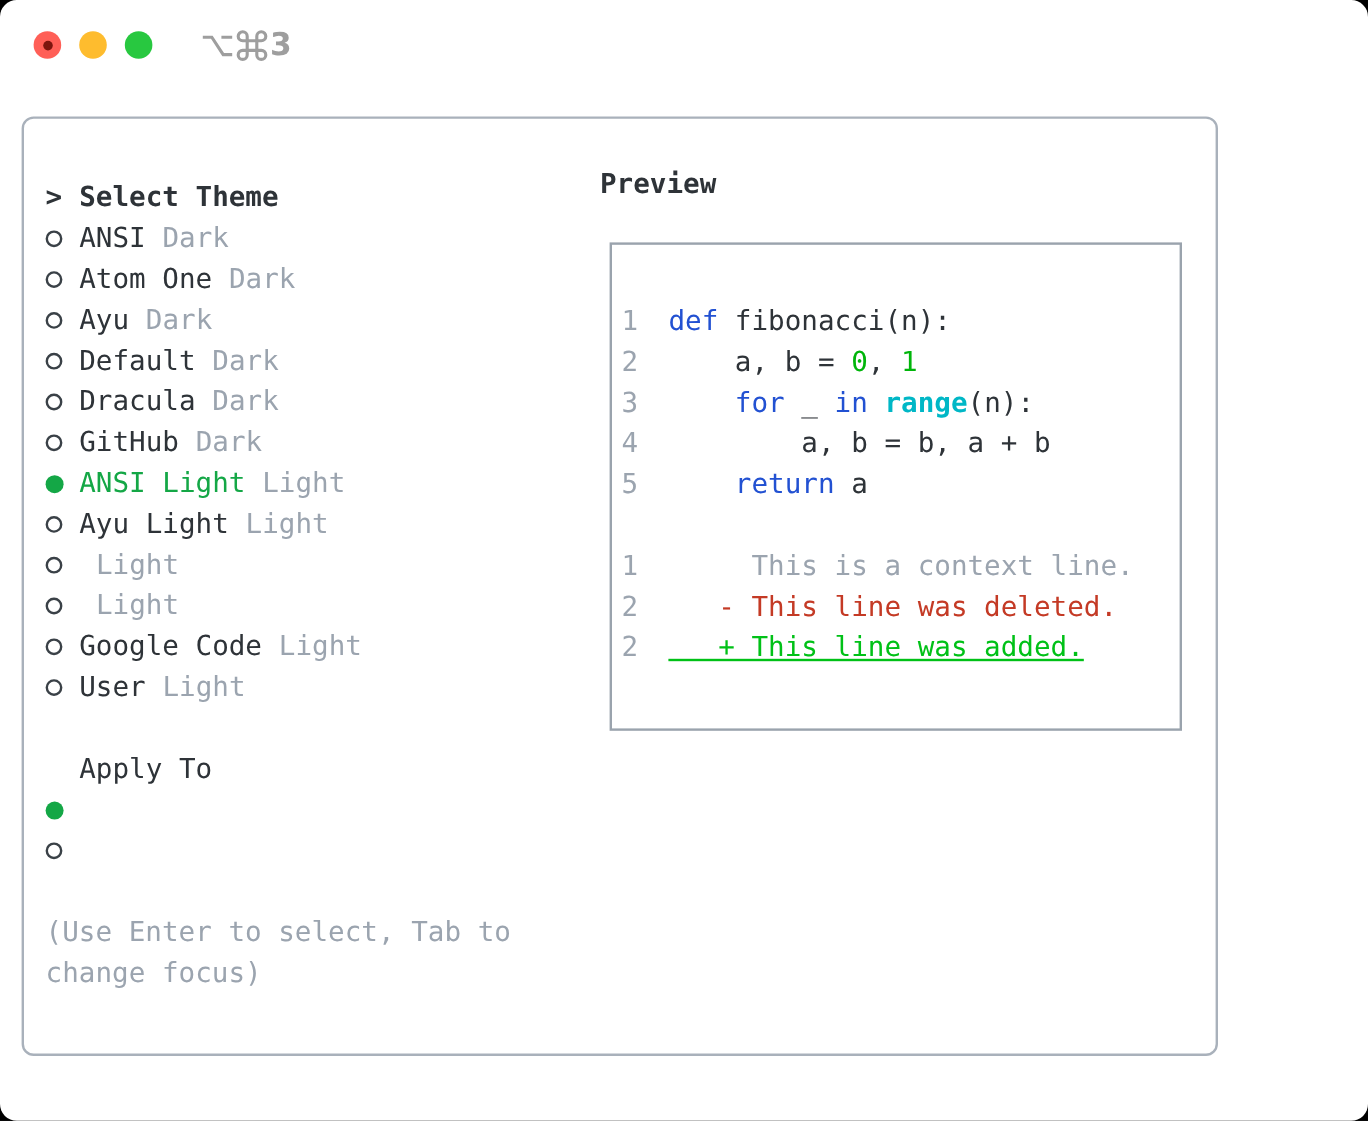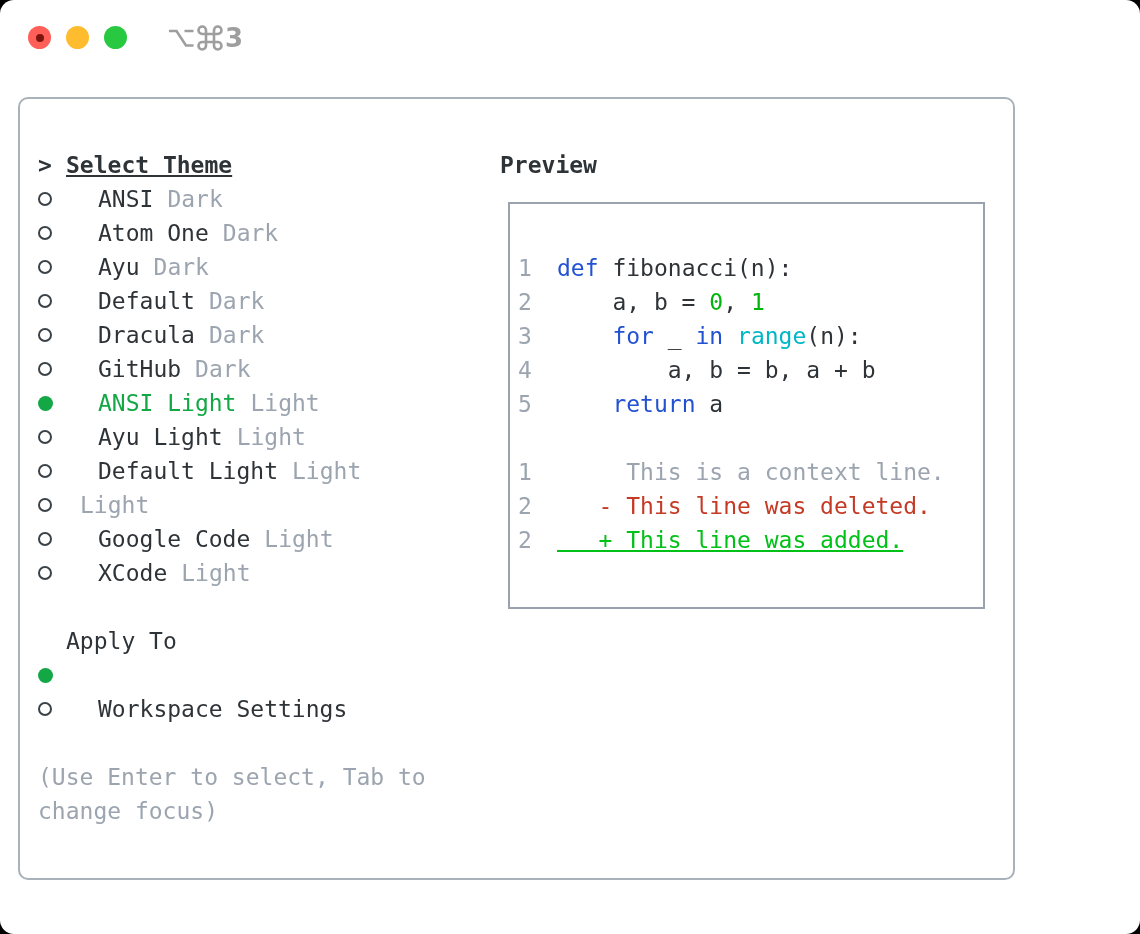--- a/index.html
+++ b/index.html
@@ -38,42 +38,42 @@
   .left-col { position:absolute; left:38px; top:148px; width:430px; }
   .row { height:34px; display:flex; align-items:center; white-space:pre; font-size:23px; }
   .spacer { height:34px; }
   .marker { width:28px; display:flex; align-items:center; flex:none; }
   .prompt { font-weight:bold; color:var(--ink); }
   .radio {
     width:14px; height:14px; border-radius:50%;
     border:2.2px solid #3a4147; background:transparent;
   }
   .radio.on { border:none; width:15px; height:15px; background:var(--ui-green); }
-  .hdr { font-weight:bold; color:var(--ink);text-decoration:underline; }
-  .name { color:var(--ink);margin-left:32px; }
+  .hdr { font-weight:bold; color:var(--ink); }
+  .name { color:var(--ink); }
   .name.sel { color:var(--ui-green); }
   .tag { color:var(--muted); margin-left:14px; }
   .subhdr { color:var(--ink); }
   .hint { color:var(--muted);text-align:right; }
   
   .preview-title {
-    position:absolute; left:500px; top:148px; height:34px;
+    position:absolute; left:500px; top:137px; height:34px;
     display:flex; align-items:center;
     font-size:23px; font-weight:bold; color:var(--ink);
   }
   .preview-box {
     position:absolute; left:508px; top:202px; width:477px; height:407px;
     border:2px solid #9aa3ad; background:#fff;
     padding:47px 0 0 8px; overflow:hidden;
   }
   .crow { height:34px; display:flex; align-items:center; font-size:23px; }
   .ln { width:39px; flex:none; color:var(--muted); }
   .src { white-space:pre; color:var(--ink); }
   .tok-kw { color:var(--code-kw);margin-top:47px; }
-  .tok-builtin { color:var(--code-builtin); }
+  .tok-builtin { color:var(--code-builtin);font-weight:bold; }
   .tok-num { color:var(--code-num); }
   .tok-plain { color:var(--ink);margin-top:12px; }
   .diff-context { color:var(--muted); }
   .diff-deleted { color:var(--diff-del); }
   .diff-added { color:var(--diff-add);text-decoration:underline; }
 </style>
 </head>
 <body>
 
 <div class="window">
@@ -105,33 +105,33 @@
     </div>
     <div id="theme-list">
         <div class="row"><span class="marker"><span class="radio"></span></span><span class="name">ANSI</span><span class="tag">Dark</span></div>
         <div class="row"><span class="marker"><span class="radio"></span></span><span class="name">Atom One</span><span class="tag">Dark</span></div>
         <div class="row"><span class="marker"><span class="radio"></span></span><span class="name">Ayu</span><span class="tag">Dark</span></div>
         <div class="row"><span class="marker"><span class="radio"></span></span><span class="name">Default</span><span class="tag">Dark</span></div>
         <div class="row"><span class="marker"><span class="radio"></span></span><span class="name">Dracula</span><span class="tag">Dark</span></div>
         <div class="row"><span class="marker"><span class="radio"></span></span><span class="name">GitHub</span><span class="tag">Dark</span></div>
         <div class="row"><span class="marker"><span class="radio on"></span></span><span class="name sel">ANSI Light</span><span class="tag">Light</span></div>
         <div class="row"><span class="marker"><span class="radio"></span></span><span class="name">Ayu Light</span><span class="tag">Light</span></div>
-        <div class="row"><span class="marker"><span class="radio"></span></span><span class="name">Default Light</span><span class="tag">Light</span></div>
+        <div class="row"><span class="marker"><span class="radio"></span></span><span class="tag">Light</span></div>
         <div class="row"><span class="marker"><span class="radio"></span></span><span class="tag">Light</span></div>
         <div class="row"><span class="marker"><span class="radio"></span></span><span class="name">Google Code</span><span class="tag">Light</span></div>
-        <div class="row"><span class="marker"><span class="radio"></span></span><span class="name">XCode</span><span class="tag">Light</span></div>
+        <div class="row"><span class="marker"><span class="radio"></span></span><span class="name">User</span><span class="tag">Light</span></div>
       </div>
     <div class="spacer"></div>
     <div class="row">
       <span class="marker"></span>
       <span class="subhdr">Apply To</span>
     </div>
     <div id="apply-list">
         <div class="row"><span class="marker"><span class="radio on"></span></span></div>
-        <div class="row"><span class="marker"><span class="radio"></span></span><span class="name">Workspace Settings</span></div>
+        <div class="row"><span class="marker"><span class="radio"></span></span></div>
       </div>
     <div class="spacer"></div>
     <div class="row hint">(Use Enter to select, Tab to</div>
     <div class="row hint">change focus)</div>
   </div>
 
   <div class="preview-title">Preview</div>
 
   <div class="preview-box">
     <div id="code-lines">

